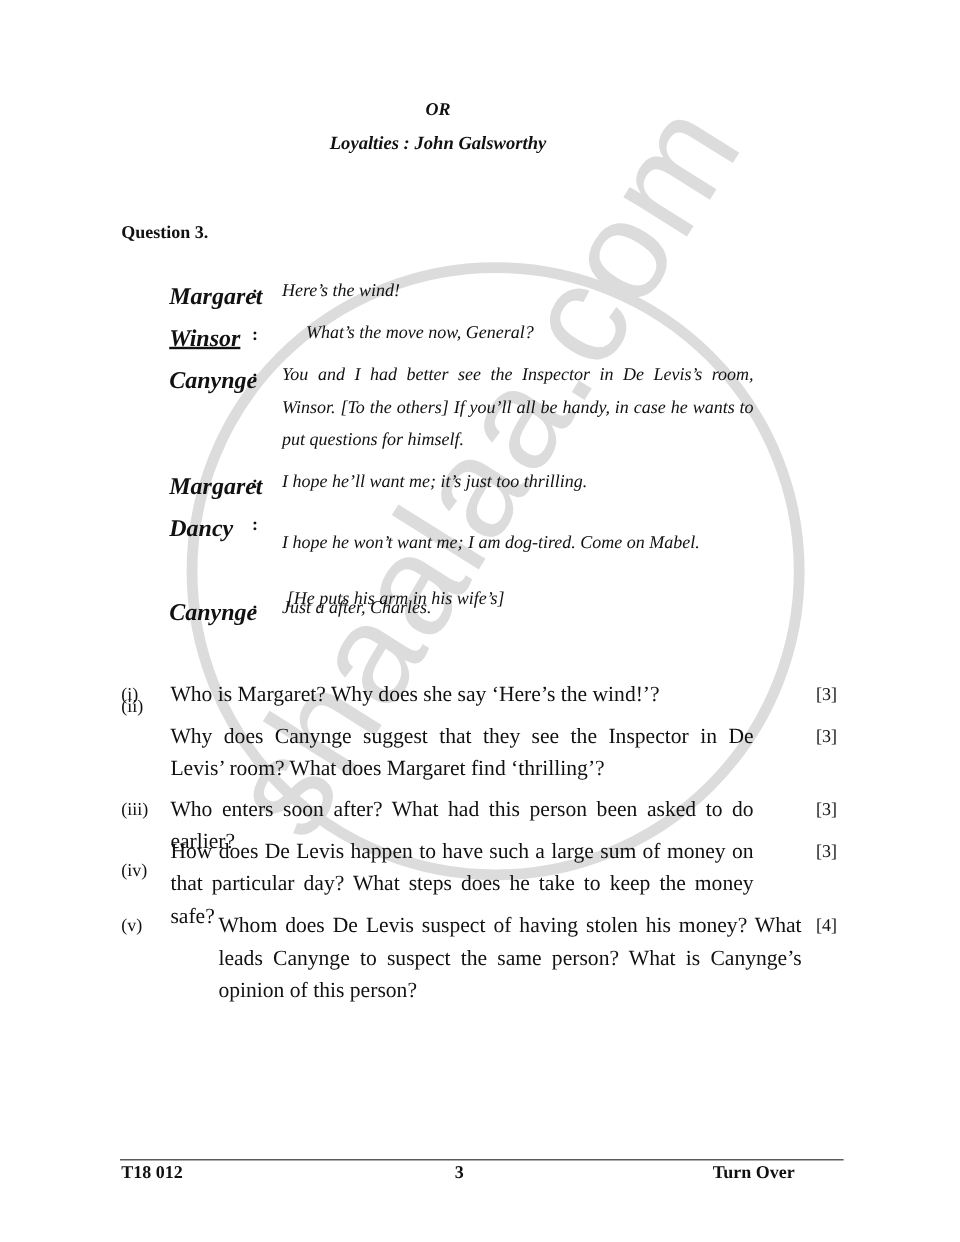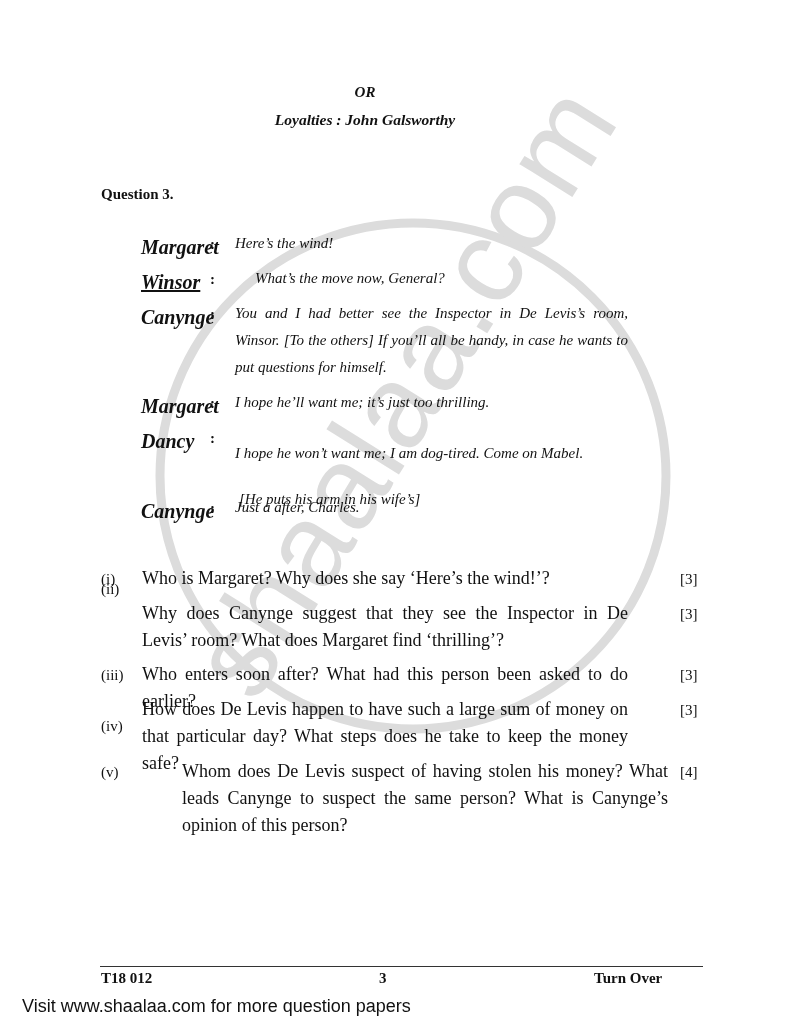--- a/index.html
+++ b/index.html
@@ -98,14 +98,13 @@
       <div class="qtext" style="top:758px;margin-left:40px;">Whom does De Levis suspect of having stolen his money? What leads Canynge to suspect the same person? What is Canynge’s opinion of this person?</div>
       <span class="marks" style="top:764px;">[4]</span>
     </div>
   </div>
 
   <div class="footer-rule"></div>
   <span class="footer" style="left:101px;">T18 012</span>
   <span class="footer" style="left:379px; font-size:15px;">3</span>
   <span class="footer" style="left:594px; font-size:15px;">Turn Over</span>
 
-  <div class="banner">Visit www.shaalaa.com for more question papers</div>
 </div>
 
 </body></html>

